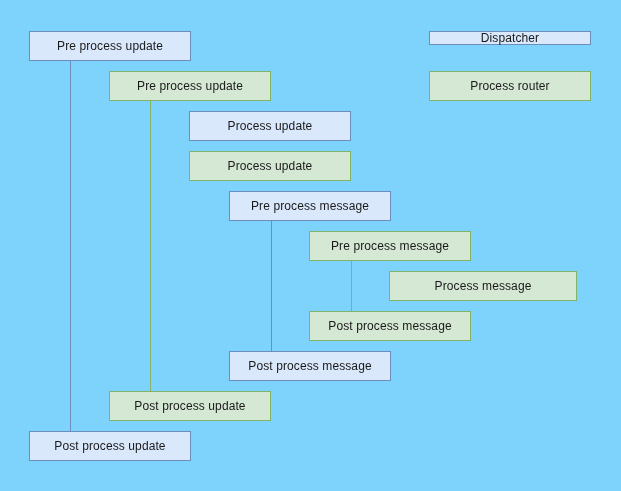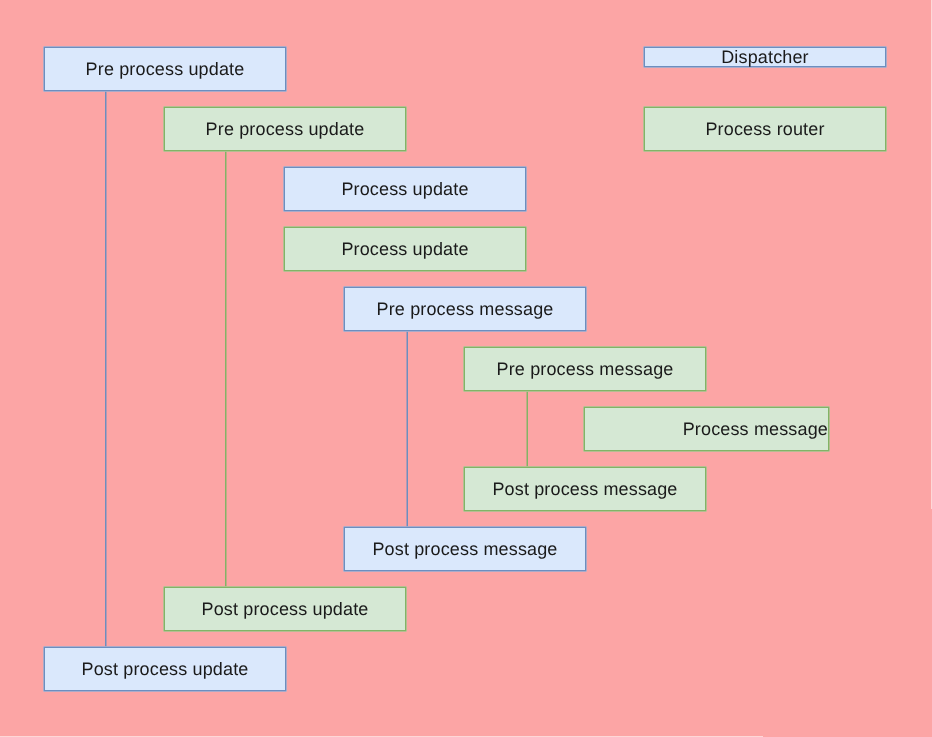--- a/index.html
+++ b/index.html
@@ -7,21 +7,21 @@
     padding: 0;
     background: #ffffff;
   }
   body {
     font-family: "Liberation Sans", sans-serif;
   }
   #canvas {
     position: relative;
     width: 621px;
     height: 491px;
-    background: #fca5a5;
+    background: #7dd3fc;
     overflow: hidden;
   }
   .node {
     position: absolute;
     box-sizing: border-box;
     display: flex;
     align-items: center;
     justify-content: center;
     font-size: 12px;
     line-height: 1.2;
@@ -78,21 +78,21 @@
   </div>
 
   <div class="node dispatcher" style="left:229px; top:191px; width:162px; height:30px;">
     <span>Pre process message</span>
   </div>
 
   <div class="node router" style="left:309px; top:231px; width:162px; height:30px;">
     <span>Pre process message</span>
   </div>
 
-  <div class="node router" style="left:389px; top:271px; width:164px; height:30px;justify-content:flex-end;">
+  <div class="node router" style="left:389px; top:271px; width:188px; height:30px;">
     <span>Process message</span>
   </div>
 
   <div class="node router" style="left:309px; top:311px; width:162px; height:30px;">
     <span>Post process message</span>
   </div>
 
   <div class="node dispatcher" style="left:229px; top:351px; width:162px; height:30px;">
     <span>Post process message</span>
   </div>

